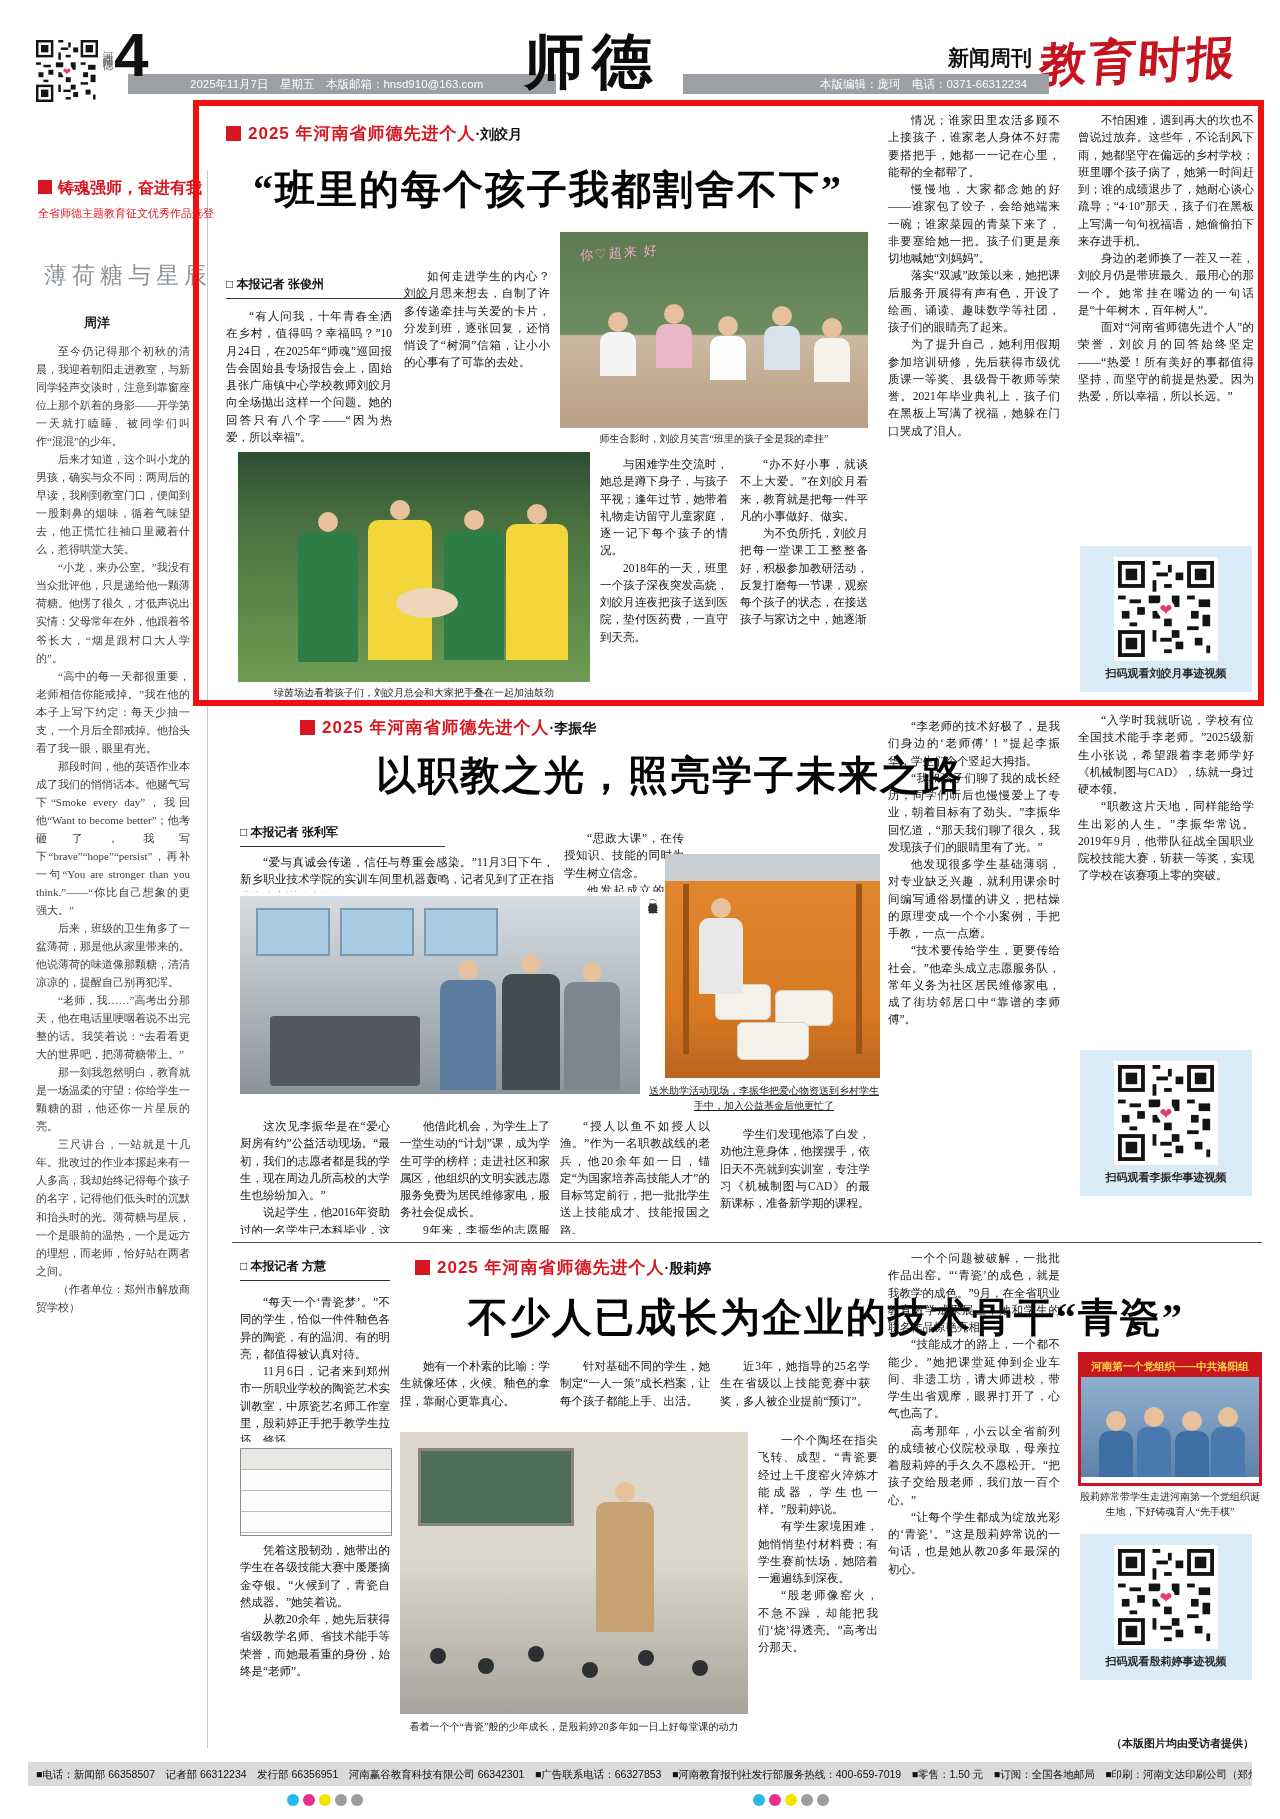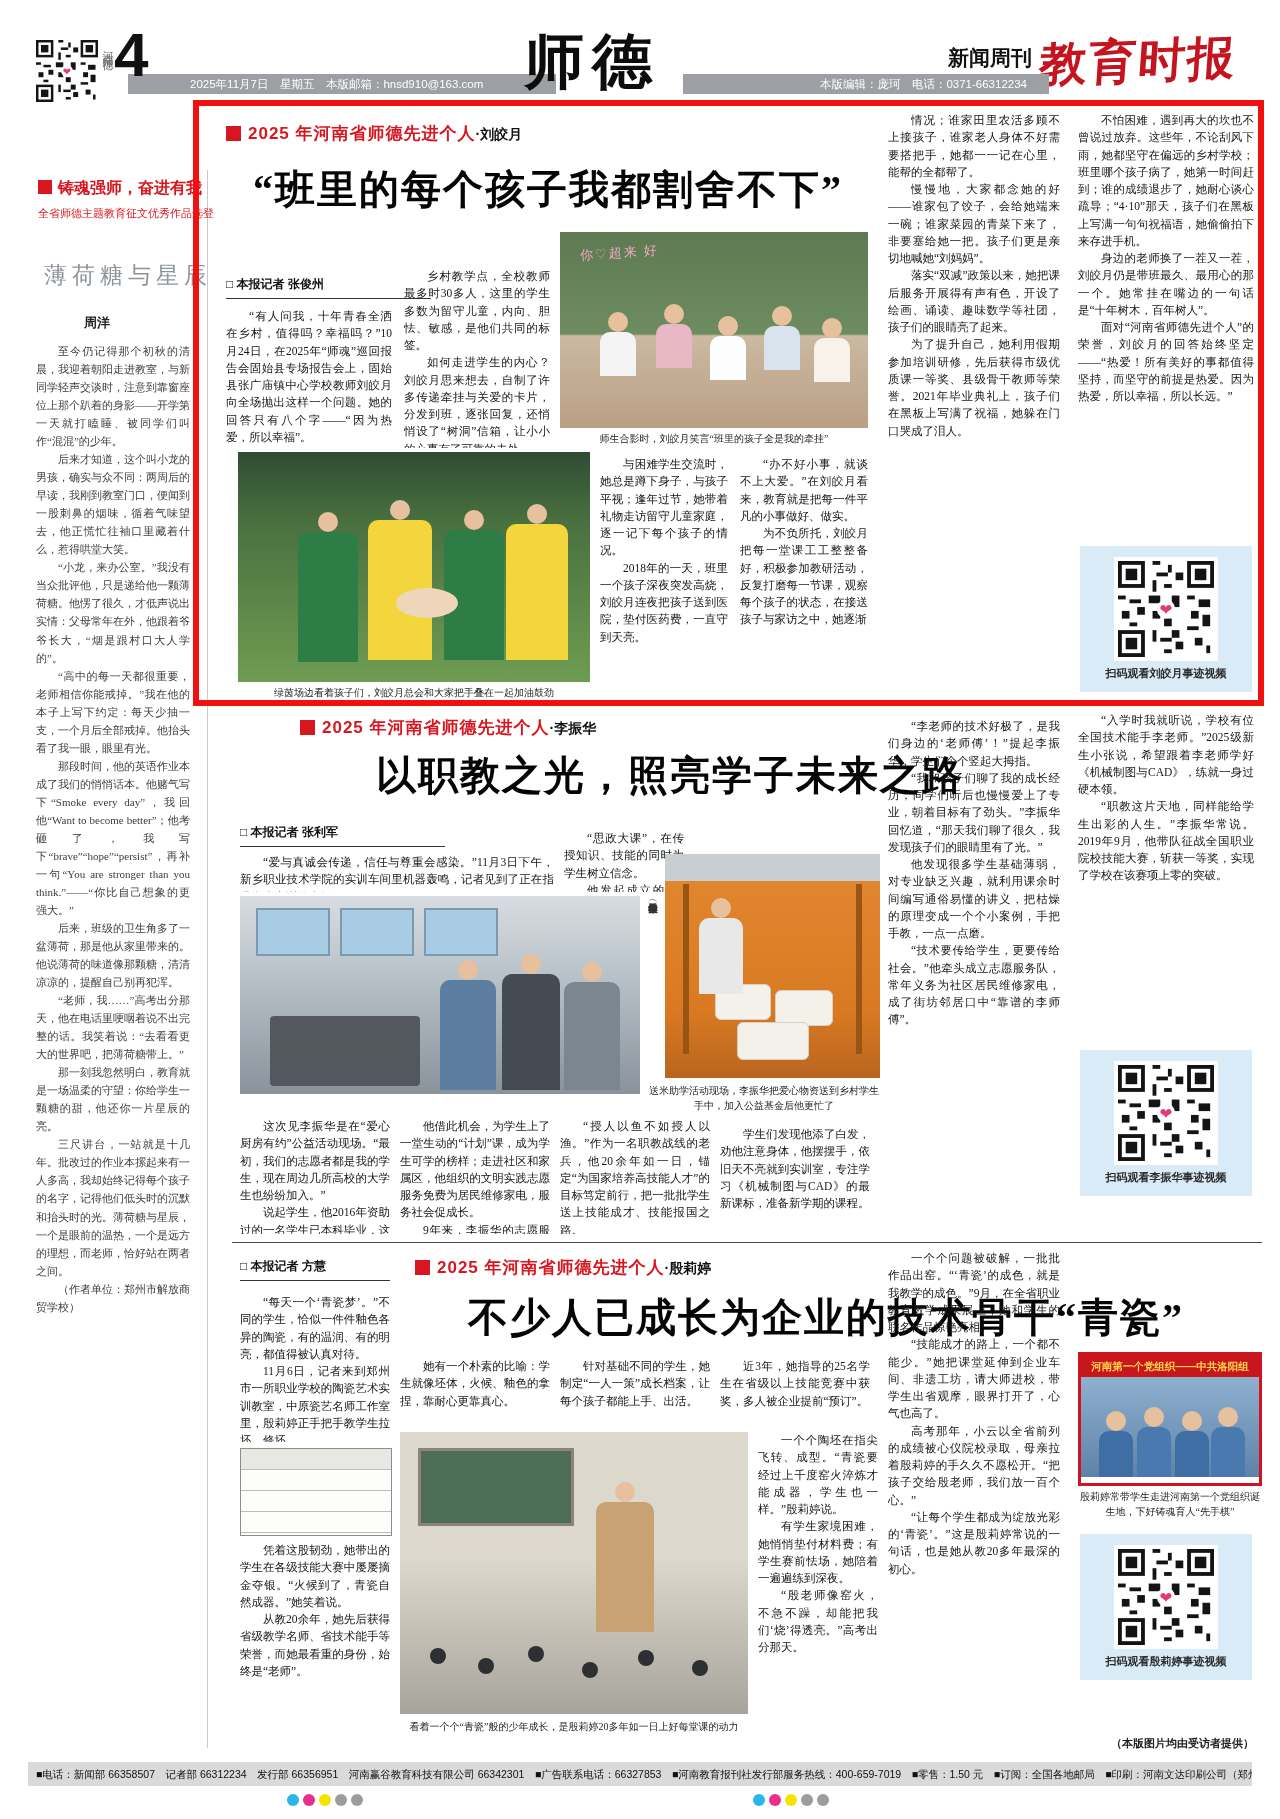--- a/index.html
+++ b/index.html
@@ -160,21 +160,20 @@
 
   <div class="kicker" style="left:226px;top:122px;">
     <span class="sq"></span><span class="kr">2025 年河南省师德先进个人</span><span class="kn">·刘皎月</span>
   </div>
   <div class="headline" style="left:226px;top:162px;width:644px;font-size:40px;">“班里的每个孩子我都割舍不下”</div>
   <div class="byline" style="left:226px;top:276px;width:205px;">□ 本报记者 张俊州</div>
   <div class="tcol" style="left:226px;top:308px;width:166px;height:140px;">
       <p>“有人问我，十年青春全洒在乡村，值得吗？幸福吗？”10月24日，在2025年“师魂”巡回报告会固始县专场报告会上，固始县张广庙镇中心学校教师刘皎月向全场抛出这样一个问题。她的回答只有八个字——“因为热爱，所以幸福”。</p>
     </div>
   <div class="tcol" style="left:404px;top:268px;width:146px;height:180px;">
-      <p>乡村教学点，全校教师最多时30多人，这里的学生多数为留守儿童，内向、胆怯、敏感，是他们共同的标签。</p>
       <p>如何走进学生的内心？刘皎月思来想去，自制了许多传递牵挂与关爱的卡片，分发到班，逐张回复，还悄悄设了“树洞”信箱，让小小的心事有了可靠的去处。</p>
     </div>
 
   <div class="photo" style="left:560px;top:232px;width:308px;height:196px;background:linear-gradient(180deg,#5d7a52 0%,#6d8c60 52%,#cbb9a2 53%,#b9a084 100%);">
     <span class="boardtext" style="left:20px;top:12px;">你♡超来 好</span>
     <div class="person" style="--s:#f4f4f4;left:40px;top:80px;"></div>
     <div class="person" style="--s:#e9b8c6;left:96px;top:72px;"></div>
     <div class="person" style="--s:#fdfdfd;left:150px;top:84px;"></div>
     <div class="person" style="--s:#d8e3ee;left:204px;top:74px;"></div>
     <div class="person" style="--s:#f7f3ea;left:254px;top:86px;"></div>
@@ -288,21 +287,21 @@
   <div class="vcap" style="left:646px;top:896px;height:198px;">李振华（左二）指导学生检修设备</div>
 
   <div class="photo" style="left:665px;top:854px;width:215px;height:224px;background:linear-gradient(180deg,#c9ced3 0%,#c9ced3 12%,#e0862f 12%,#d97a22 70%,#b9641f 100%);">
     <div style="position:absolute;left:18px;top:30px;width:6px;height:170px;background:#9a5413;"></div>
     <div style="position:absolute;right:18px;top:30px;width:6px;height:170px;background:#9a5413;"></div>
     <div class="bag" style="left:50px;top:130px;width:54px;height:34px;"></div>
     <div class="bag" style="left:110px;top:136px;width:56px;height:34px;"></div>
     <div class="bag" style="left:72px;top:168px;width:70px;height:36px;"></div>
     <div class="person" style="--s:#e8e8e8;left:34px;top:44px;height:96px;width:44px;"></div>
   </div>
-  <div class="caption" style="left:648px;top:1084px;width:232px;height:30px;">送米助学活动现场，李振华把爱心物资送到乡村学生手中，加入公益基金后他更忙了</div>
+  <div class="caption" style="left:648px;top:1084px;width:232px;height:30px;text-decoration:underline;">送米助学活动现场，李振华把爱心物资送到乡村学生手中，加入公益基金后他更忙了</div>
 
   <div class="tcol" style="left:240px;top:1118px;width:150px;height:116px;">
       <p>这次见李振华是在“爱心厨房有约”公益活动现场。“最初，我们的志愿者都是我的学生，现在周边几所高校的大学生也纷纷加入。”</p>
       <p>说起学生，他2016年资助过的一名学生已本科毕业，这件事在校园里引起强烈反响。</p>
     </div>
   <div class="tcol" style="left:400px;top:1118px;width:150px;height:116px;">
       <p>他借此机会，为学生上了一堂生动的“计划”课，成为学生可学的榜样；走进社区和家属区，他组织的文明实践志愿服务免费为居民维修家电，服务社会促成长。</p>
       <p>9年来，李振华的志愿服务足迹遍布城乡。</p>
     </div>
   <div class="tcol" style="left:560px;top:1118px;width:150px;height:116px;">

